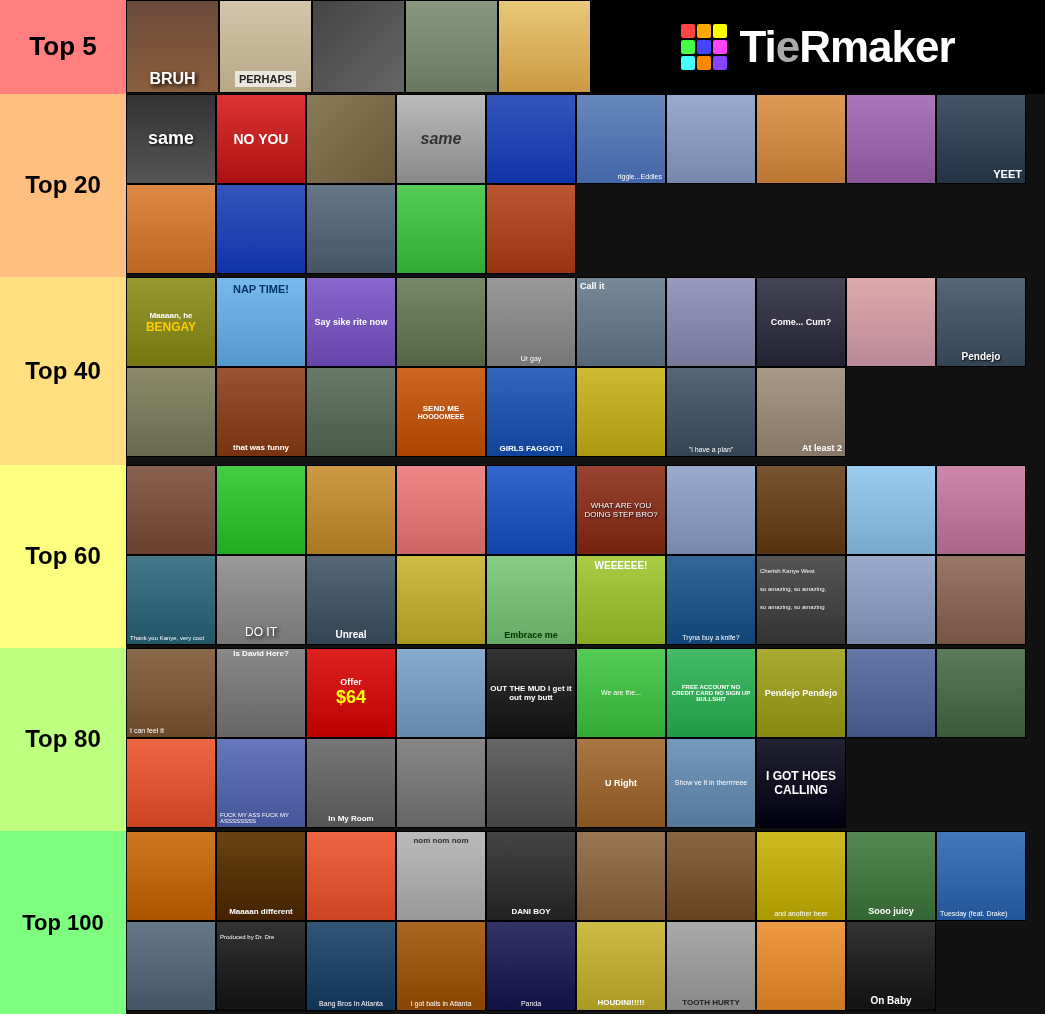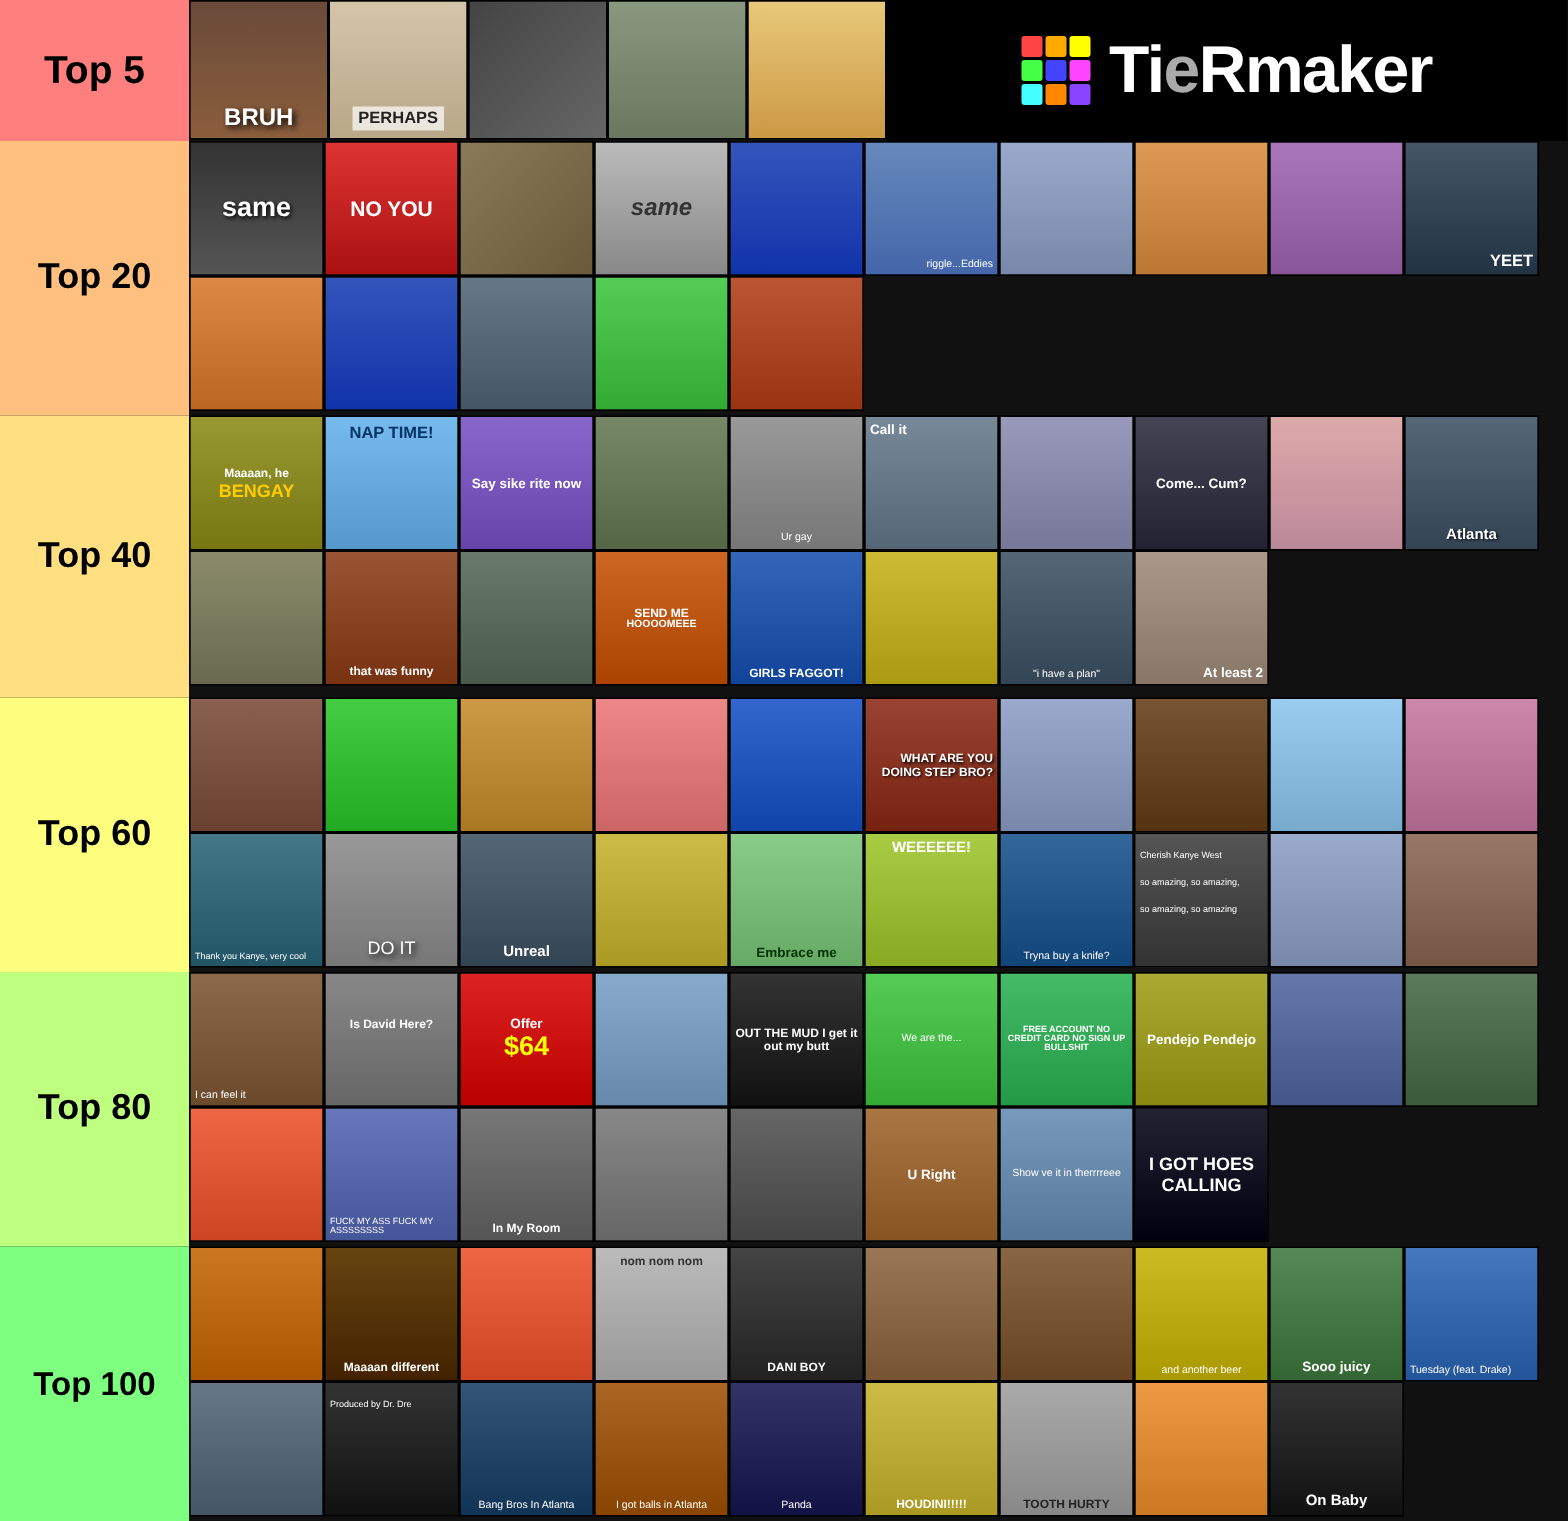--- a/index.html
+++ b/index.html
@@ -168,21 +168,21 @@
       <div class="meme-cell" style="width:90px;height:90px;background:#333344;">
           <div style="width:100%;height:100%;background:linear-gradient(#444455,#222233);display:flex;align-items:center;justify-content:center;padding:4px;">
             <span style="color:white;font-size:9px;font-weight:bold;text-align:center;">Come... Cum?</span>
           </div>
         </div>
       <div class="meme-cell" style="width:90px;height:90px;background:#cc99aa;">
           <div style="width:100%;height:100%;background:linear-gradient(#ddaaaa,#bb8899);"></div>
         </div>
       <div class="meme-cell" style="width:90px;height:90px;background:#445566;">
           <div style="width:100%;height:100%;background:linear-gradient(#556677,#334455);display:flex;align-items:flex-end;justify-content:center;padding-bottom:4px;">
-            <span style="color:white;font-size:10px;font-weight:900;text-shadow:1px 1px 2px black;">Atlanta</span>
+            <span style="color:white;font-size:10px;font-weight:900;text-shadow:1px 1px 2px black;">Pendejo</span>
           </div>
         </div>
       <div class="meme-cell" style="width:90px;height:90px;background:#7a7a5a;">
           <div style="width:100%;height:100%;background:linear-gradient(#8b8b6b,#696950);"></div>
         </div>
       <div class="meme-cell" style="width:90px;height:90px;background:#884422;">
           <div style="width:100%;height:100%;background:linear-gradient(#995533,#773311);display:flex;align-items:flex-end;justify-content:center;padding-bottom:4px;">
             <span style="color:white;font-size:8px;font-weight:bold;">that was funny</span>
           </div>
         </div>
@@ -229,21 +229,21 @@
           <div style="width:100%;height:100%;background:linear-gradient(#cc9944,#aa7722);"></div>
         </div>
       <div class="meme-cell" style="width:90px;height:90px;background:#dd7777;">
           <div style="width:100%;height:100%;background:linear-gradient(#ee8888,#cc6666);"></div>
         </div>
       <div class="meme-cell" style="width:90px;height:90px;background:#2255bb;">
           <div style="width:100%;height:100%;background:linear-gradient(#3366cc,#1144aa);"></div>
         </div>
       <div class="meme-cell" style="width:90px;height:90px;background:#883322;">
           <div style="width:100%;height:100%;background:linear-gradient(#994433,#772211);display:flex;align-items:center;justify-content:center;padding:3px;">
-            <span style="color:white;font-size:8px;font-weight:700;text-align:right;text-shadow:1px 1px 2px black;">WHAT ARE YOU DOING STEP BRO?</span>
+            <span style="color:white;font-size:8px;font-weight:400;text-align:center;text-shadow:1px 1px 2px black;">WHAT ARE YOU DOING STEP BRO?</span>
           </div>
         </div>
       <div class="meme-cell" style="width:90px;height:90px;background:#8899bb;">
           <div style="width:100%;height:100%;background:linear-gradient(#99aacc,#7788aa);"></div>
         </div>
       <div class="meme-cell" style="width:90px;height:90px;background:#664422;">
           <div style="width:100%;height:100%;background:linear-gradient(#775533,#553311);"></div>
         </div>
       <div class="meme-cell" style="width:90px;height:90px;background:#88bbdd;">
           <div style="width:100%;height:100%;background:linear-gradient(#99ccee,#77aacc);"></div>
@@ -298,21 +298,21 @@
 
   <div style="display:flex; height:185px;">
     <div class="tier-label-cell" style="min-width:126px; background:#bfff7f; font-size:24px; font-weight:bold; color:#000;">Top 80</div>
     <div style="display:flex; flex:1; flex-wrap:wrap; background:#111; align-content:flex-start;">
       <div class="meme-cell" style="width:90px;height:90px;background:#7a5a3a;">
           <div style="width:100%;height:100%;background:linear-gradient(#8a6a4a,#6a4a2a);display:flex;align-items:flex-end;padding:3px;">
             <span style="color:white;font-size:7px;">I can feel it</span>
           </div>
         </div>
       <div class="meme-cell" style="width:90px;height:90px;background:#777;">
-          <div style="width:100%;height:100%;background:linear-gradient(#888,#666);display:flex;align-items:center;justify-content:center;padding-bottom:20px;">
+          <div style="width:100%;height:100%;background:linear-gradient(#888,#666);display:flex;align-items:flex-start;justify-content:center;padding-bottom:20px;">
             <span style="color:white;font-size:8px;font-weight:bold;">Is David Here?</span>
           </div>
         </div>
       <div class="meme-cell" style="width:90px;height:90px;background:#cc1111;">
           <div style="width:100%;height:100%;background:linear-gradient(#dd2222,#bb0000);display:flex;flex-direction:column;align-items:center;justify-content:center;">
             <span style="color:white;font-size:9px;font-weight:bold;">Offer</span>
             <span style="color:#ffff00;font-size:18px;font-weight:900;">$64</span>
           </div>
         </div>
       <div class="meme-cell" style="width:90px;height:90px;background:#7799bb;">

